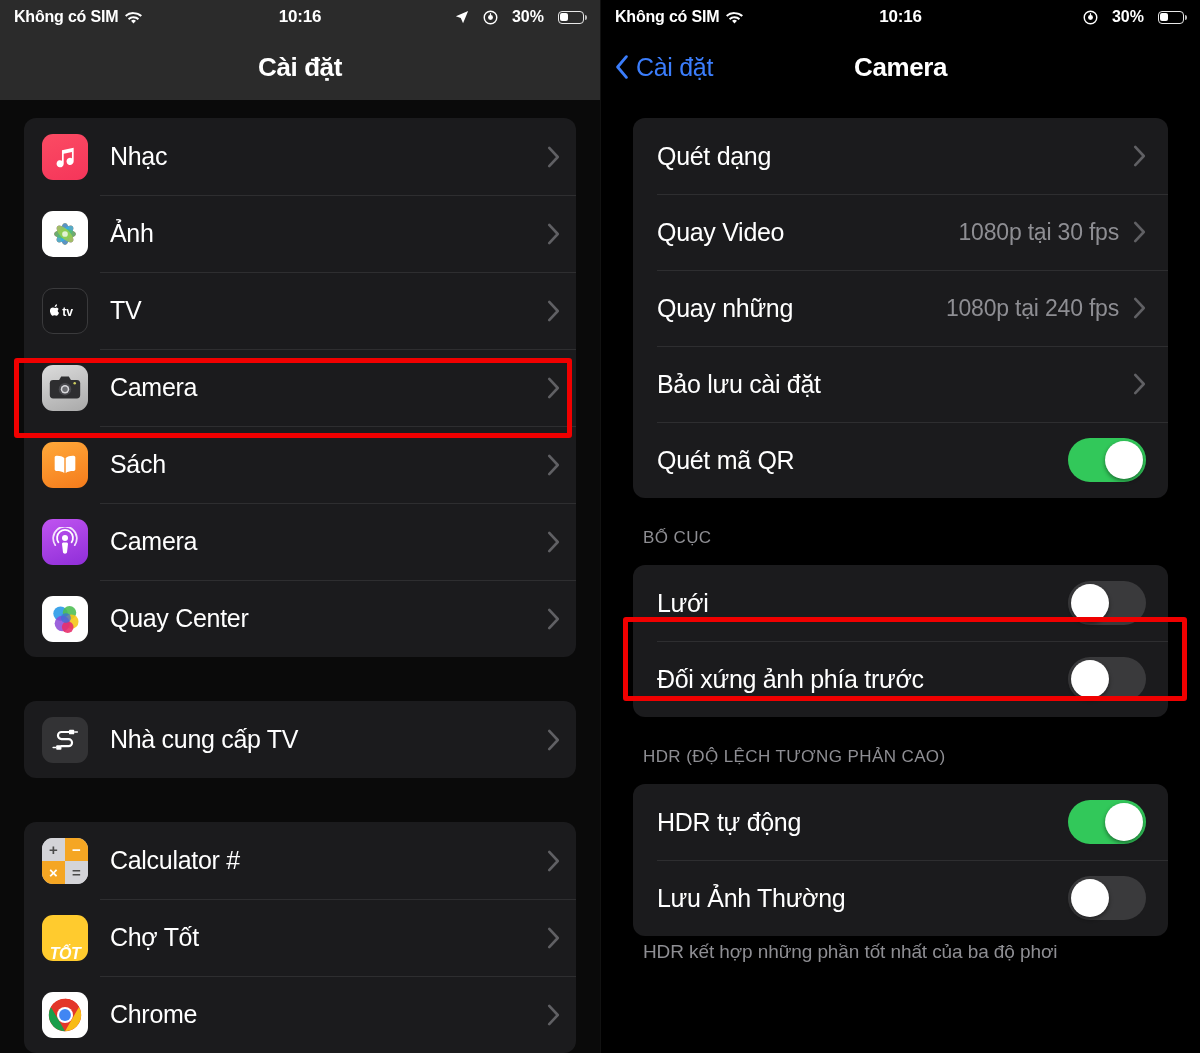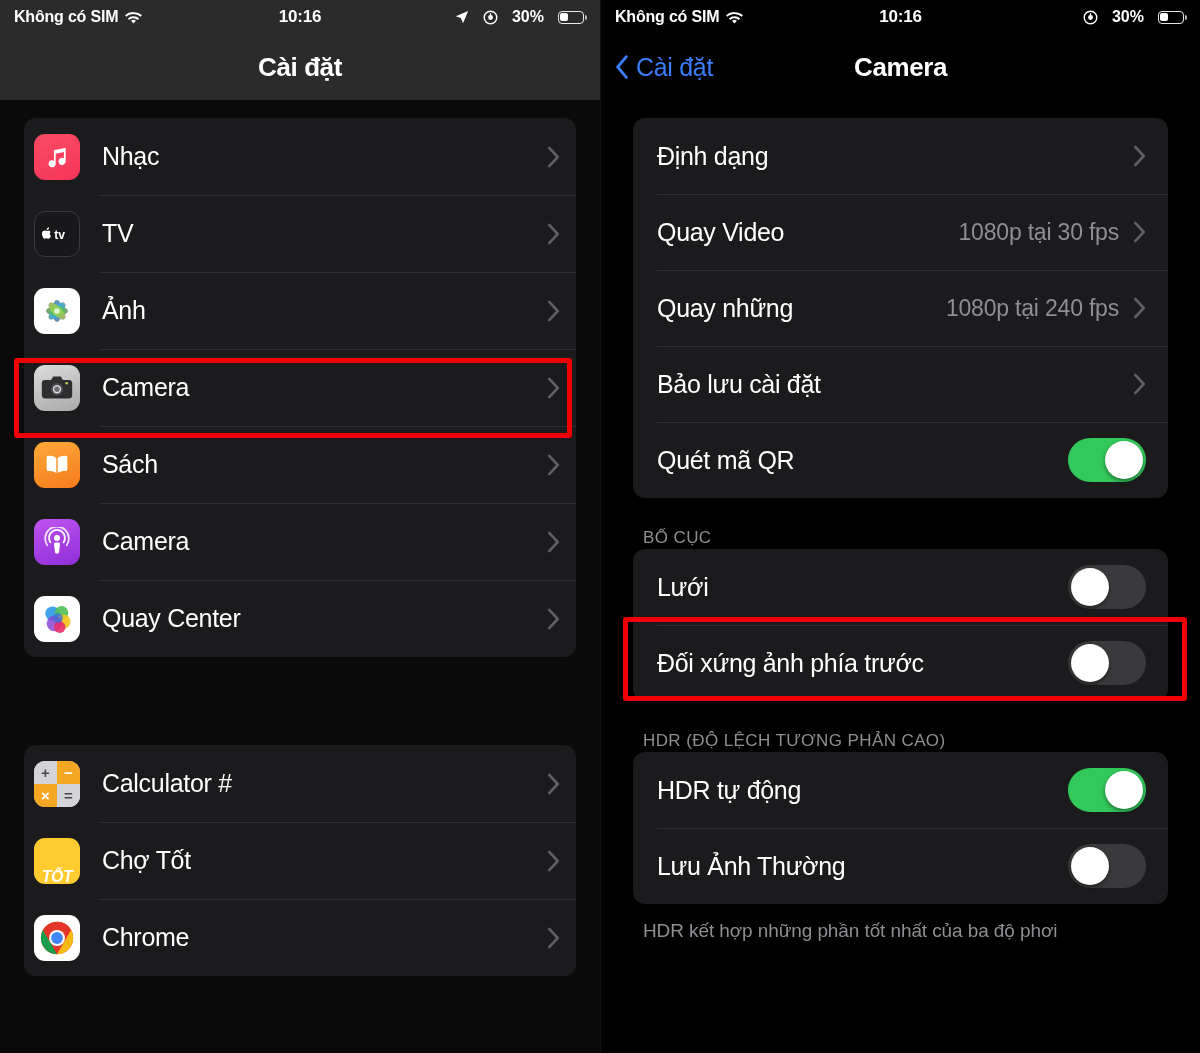--- a/index.html
+++ b/index.html
@@ -55,43 +55,43 @@
     display:flex; align-items:center; gap:7px; color:#3b7dfb;
     font-size:25px; letter-spacing:-0.3px; z-index:2; cursor:pointer;
   }
   .chev-back{ display:inline-block; width:14px; height:24px; }
 
   
   .content{ padding:0 24px; }
   .phone.right .content{ padding:0 32px; }
   .card{ background:#1b1b1d; border-radius:12px; overflow:hidden; }
   .row{
-    display:flex; align-items:center; min-height:77px; padding:0 16px 0 10px;
+    display:flex; align-items:center; min-height:77px; padding:0 16px 0 18px;
     position:relative;
   }
   .phone.right .row{ padding:0 22px 0 24px; min-height:76px; }
   .row + .row::before{
     content:""; position:absolute; left:76px; right:0; top:0; height:1px; background:#2e2e30;
   }
   .phone.right .row + .row::before{ left:24px; right:0; }
   .appicon{
     width:46px; height:46px; border-radius:11px; flex:none; margin-right:22px;
     display:flex; align-items:center; justify-content:center; overflow:hidden;
     position:relative;
   }
   .row-label{ font-size:25px; letter-spacing:-0.3px; color:#fff; flex:1; }
   .row-value{ font-size:23px; color:#8e8e93; margin-right:14px; letter-spacing:-0.2px; }
   .chev{ width:13px; height:22px; flex:none; opacity:.55; }
   .section-head{
     font-size:17px; color:#8e8e93; letter-spacing:.4px;
-    padding:30px 8px 1px 10px; text-transform:uppercase;
+    padding:30px 8px 17px 10px; text-transform:uppercase;
   }
   .section-foot{
     font-size:19px; color:#8e8e93; letter-spacing:-0.1px;
-    padding:15px 8px 0 10px; line-height:1.3;
+    padding:4px 8px 0 10px; line-height:1.3;
   }
   .gap{ height:44px; }
   .gap-sm{ height:18px; }
 
   
   .toggle{
     width:78px; height:44px; border-radius:22px; flex:none; position:relative;
     background:#3a3a3c; transition:none;
   }
   .toggle.on{ background:#32c85a; }
@@ -179,33 +179,20 @@
                 <path d="M20 3.5 9.2 5.8v9.6a3.3 3.3 0 1 0 1.6 2.8V9l7.6-1.6v5.8a3.3 3.3 0 1 0 1.6 2.8V3.5z" fill="#fff"></path>
               </svg>
           </span>
           <span class="row-label">Nhạc</span>
           <svg class="chev" viewBox="0 0 10 18">
               <path d="M1.5 1.5 8.5 9l-7 7.5" fill="none" stroke="#9a9a9e" stroke-width="2.1" stroke-linecap="round" stroke-linejoin="round"></path>
             </svg>
         </div>
 
         <div class="row">
-          <span class="appicon ic-tv">
-            <svg viewBox="0 0 40 20" width="36" height="18">
-                <path d="M11.4 6.1c-.9 0-1.9.5-2.5.5-.6 0-1.5-.5-2.4-.5-1.6 0-3.2 1.2-3.2 3.6 0 2.6 1.9 5.6 2.9 5.6.6 0 1.2-.5 2.2-.5.9 0 1.4.5 2.2.5 1 0 2.4-2.2 2.7-3.4-1.6-.7-1.9-3-.4-4.1-.5-.9-1.5-1.7-2.5-1.7zm-.9-1.3c.7-.8.6-2 .5-2.2-.6.1-1.4.5-1.8 1-.4.5-.7 1.3-.6 2 .6.1 1.3-.2 1.9-.8z" fill="#fff"></path>
-                <text x="17" y="16" font-family="Liberation Sans, sans-serif" font-size="13.5" font-weight="700" fill="#fff">tv</text>
-              </svg>
-          </span>
-          <span class="row-label">TV</span>
-          <svg class="chev" viewBox="0 0 10 18">
-              <path d="M1.5 1.5 8.5 9l-7 7.5" fill="none" stroke="#9a9a9e" stroke-width="2.1" stroke-linecap="round" stroke-linejoin="round"></path>
-            </svg>
-        </div>
-
-        <div class="row">
           <span class="appicon ic-photos">
             <svg viewBox="0 0 40 40" width="38" height="38">
               <g transform="translate(20,20)">
                 <ellipse rx="5" ry="11.5" fill="#f9c612" opacity=".95"></ellipse>
                 <ellipse rx="5" ry="11.5" fill="#f26c2a" opacity=".9" transform="rotate(45)"></ellipse>
                 <ellipse rx="5" ry="11.5" fill="#e6366f" opacity=".85" transform="rotate(90)"></ellipse>
                 <ellipse rx="5" ry="11.5" fill="#9b4ad6" opacity=".85" transform="rotate(135)"></ellipse>
                 <ellipse rx="5" ry="11.5" fill="#3f8ae0" opacity=".85" transform="rotate(180)"></ellipse>
                 <ellipse rx="5" ry="11.5" fill="#2fb7e8" opacity=".8" transform="rotate(225)"></ellipse>
                 <ellipse rx="5" ry="11.5" fill="#4fc06b" opacity=".8" transform="rotate(270)"></ellipse>
@@ -214,20 +201,33 @@
               </g>
             </svg>
           </span>
           <span class="row-label">Ảnh</span>
           <svg class="chev" viewBox="0 0 10 18">
               <path d="M1.5 1.5 8.5 9l-7 7.5" fill="none" stroke="#9a9a9e" stroke-width="2.1" stroke-linecap="round" stroke-linejoin="round"></path>
             </svg>
         </div>
 
         <div class="row">
+          <span class="appicon ic-tv">
+            <svg viewBox="0 0 40 20" width="36" height="18">
+                <path d="M11.4 6.1c-.9 0-1.9.5-2.5.5-.6 0-1.5-.5-2.4-.5-1.6 0-3.2 1.2-3.2 3.6 0 2.6 1.9 5.6 2.9 5.6.6 0 1.2-.5 2.2-.5.9 0 1.4.5 2.2.5 1 0 2.4-2.2 2.7-3.4-1.6-.7-1.9-3-.4-4.1-.5-.9-1.5-1.7-2.5-1.7zm-.9-1.3c.7-.8.6-2 .5-2.2-.6.1-1.4.5-1.8 1-.4.5-.7 1.3-.6 2 .6.1 1.3-.2 1.9-.8z" fill="#fff"></path>
+                <text x="17" y="16" font-family="Liberation Sans, sans-serif" font-size="13.5" font-weight="700" fill="#fff">tv</text>
+              </svg>
+          </span>
+          <span class="row-label">TV</span>
+          <svg class="chev" viewBox="0 0 10 18">
+              <path d="M1.5 1.5 8.5 9l-7 7.5" fill="none" stroke="#9a9a9e" stroke-width="2.1" stroke-linecap="round" stroke-linejoin="round"></path>
+            </svg>
+        </div>
+
+        <div class="row">
           <span class="appicon ic-camera">
             <svg viewBox="0 0 40 32" width="34" height="27">
                 <rect x="2" y="7" width="36" height="22" rx="4" fill="#2e2e30"></rect>
                 <path d="M13 7 15.5 3h9L27 7z" fill="#2e2e30"></path>
                 <circle cx="20" cy="18" r="7.4" fill="#4a4a4e"></circle>
                 <circle cx="20" cy="18" r="5" fill="#d9d9dc"></circle>
                 <circle cx="20" cy="18" r="3.2" fill="#6e6e72"></circle>
                 <circle cx="31.5" cy="11" r="1.5" fill="#cfcf60"></circle>
               </svg>
           </span>
@@ -278,20 +278,37 @@
           </span>
           <span class="row-label">Quay Center</span>
           <svg class="chev" viewBox="0 0 10 18">
               <path d="M1.5 1.5 8.5 9l-7 7.5" fill="none" stroke="#9a9a9e" stroke-width="2.1" stroke-linecap="round" stroke-linejoin="round"></path>
             </svg>
         </div>
       </div>
 
       <div class="gap"></div>
 
+      <div class="card">
+        <div class="row">
+          <span class="appicon ic-tvprov">
+            <svg viewBox="0 0 34 34" width="30" height="30">
+                <path d="M21 8h-8a4 4 0 0 0 0 8h8a4 4 0 0 1 0 8h-8" fill="none" stroke="#fff" stroke-width="2.4" stroke-linecap="round"></path>
+                <rect x="21.5" y="5.5" width="6" height="5" rx="1" fill="#fff"></rect>
+                <path d="M28 8h3" stroke="#fff" stroke-width="1.6" stroke-linecap="round"></path>
+                <rect x="7" y="23" width="6" height="5" rx="1" fill="#fff"></rect>
+                <path d="M3.5 25.5h3" stroke="#fff" stroke-width="1.6" stroke-linecap="round"></path>
+              </svg>
+          </span>
+          <span class="row-label">Nhà cung cấp TV</span>
+          <svg class="chev" viewBox="0 0 10 18">
+              <path d="M1.5 1.5 8.5 9l-7 7.5" fill="none" stroke="#9a9a9e" stroke-width="2.1" stroke-linecap="round" stroke-linejoin="round"></path>
+            </svg>
+        </div>
+      </div>
 
       <div class="gap"></div>
 
       <div class="card">
 
         <div class="row">
           <span class="appicon ic-calc">
             <span class="calcgrid">
               <div class="cq1">+</div>
               <div class="cq2">−</div>
@@ -377,21 +394,21 @@
       <div class="nav-title">Camera</div>
     </div>
 
     <div class="content">
 
       <div class="gap-sm"></div>
 
       <div class="card">
 
         <div class="row">
-          <span class="row-label">Định dạng</span>
+          <span class="row-label">Quét dạng</span>
           <svg class="chev" viewBox="0 0 10 18">
               <path d="M1.5 1.5 8.5 9l-7 7.5" fill="none" stroke="#9a9a9e" stroke-width="2.1" stroke-linecap="round" stroke-linejoin="round"></path>
             </svg>
         </div>
 
         <div class="row">
           <span class="row-label">Quay Video</span>
           <span class="row-value">1080p tại 30 fps</span>
           <svg class="chev" viewBox="0 0 10 18">
               <path d="M1.5 1.5 8.5 9l-7 7.5" fill="none" stroke="#9a9a9e" stroke-width="2.1" stroke-linecap="round" stroke-linejoin="round"></path>

